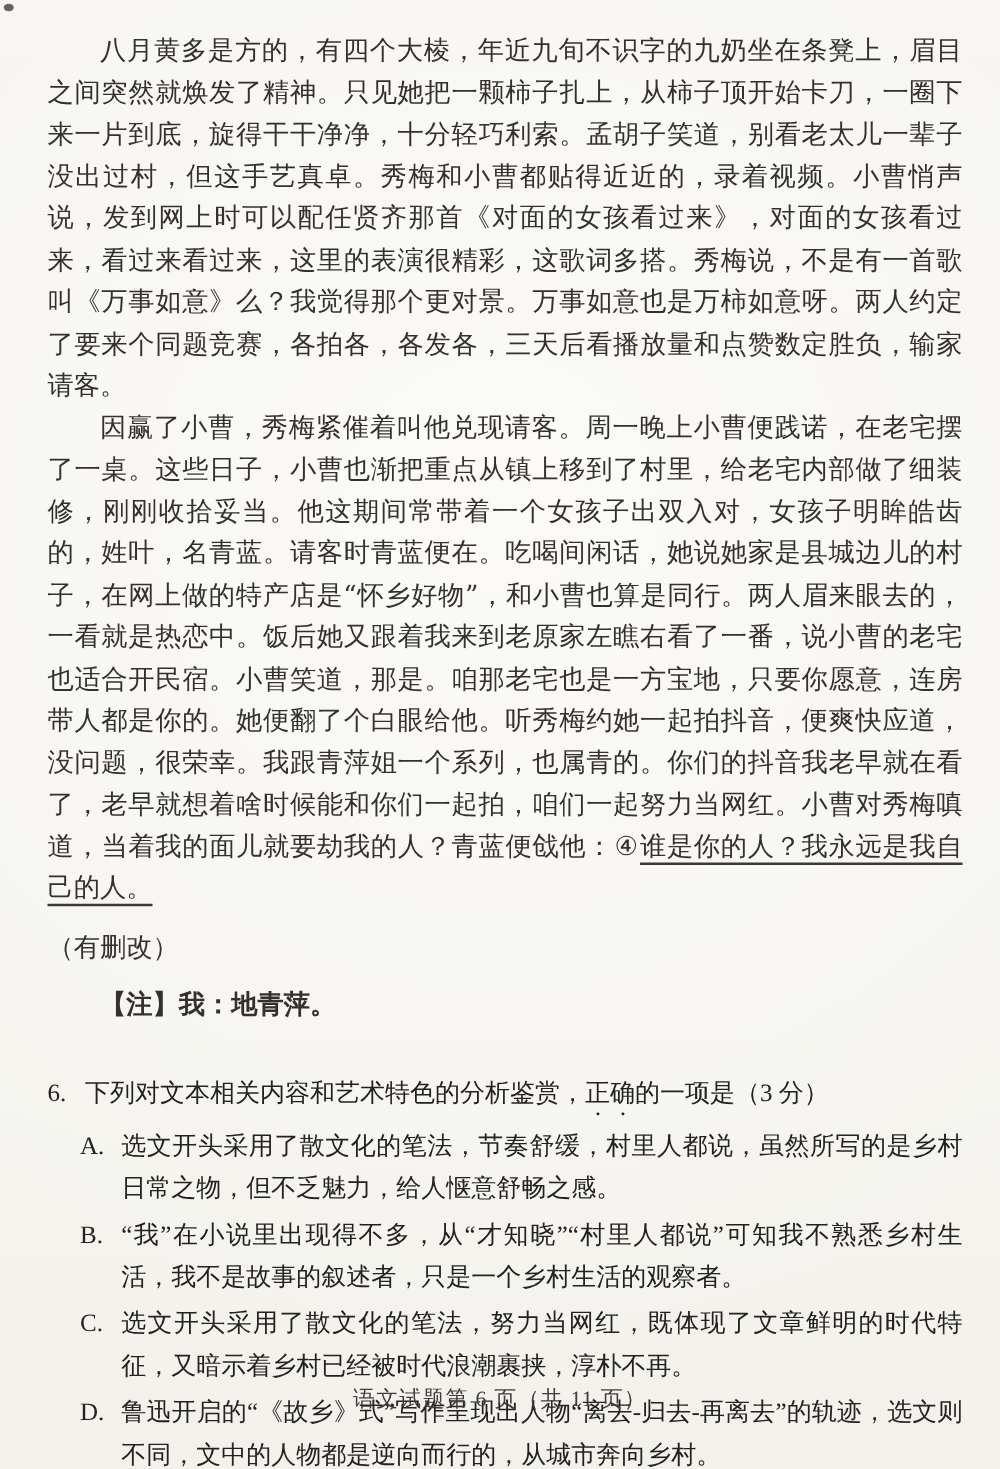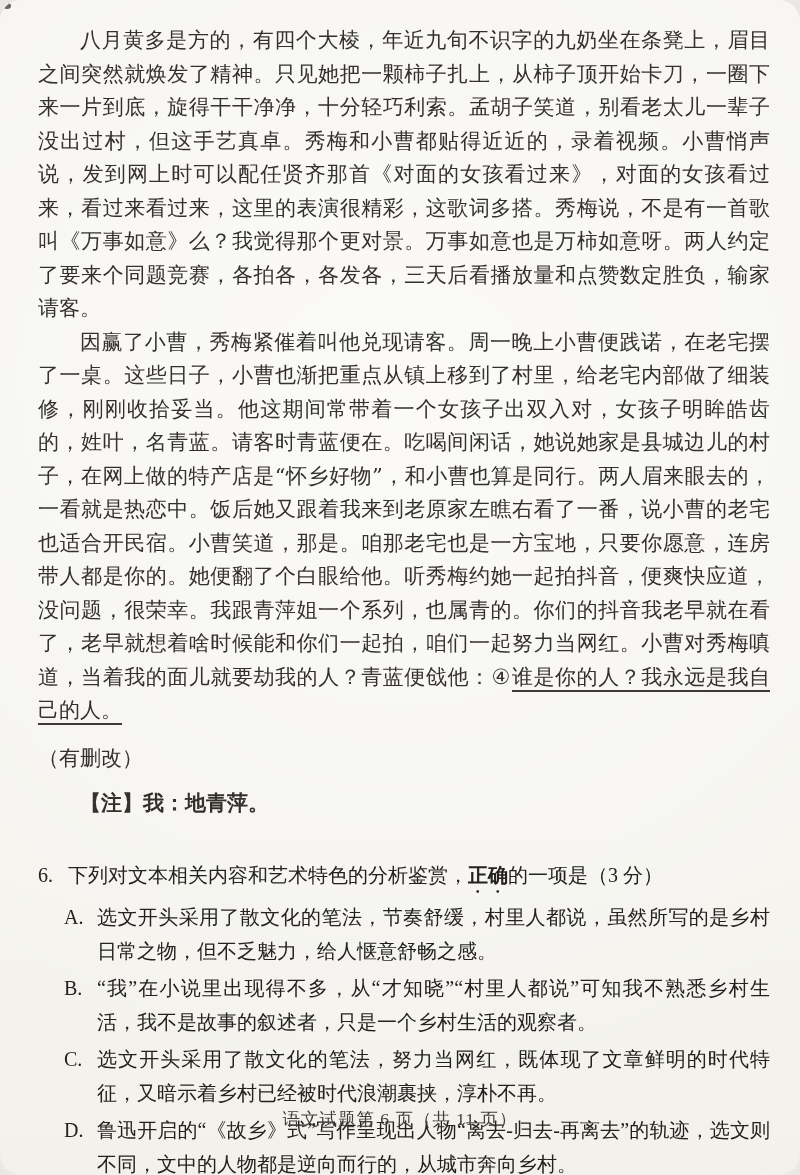--- a/index.html
+++ b/index.html
@@ -9,21 +9,20 @@
     position: relative;
     width: 800px;
     height: 1175px;
     margin: 0 auto;
     background:
       radial-gradient(ellipse 120% 80% at 50% 35%, rgba(255,255,255,0.55), rgba(255,255,255,0) 75%),
       linear-gradient(180deg, #f6f5f1 0%, #f5f4ef 70%, #f2f1ec 100%);
     background-color: #f5f4f0;
     color: #2b2a28;
     overflow: hidden;
-    border-radius: 21px;
   }
 
   .speck {
     position: absolute;
     left: 3px; top: 3px;
     width: 8px; height: 6px;
     background: #35332f;
     border-radius: 50%;
     opacity: .75;
   }
@@ -70,21 +69,20 @@
     color: #23221f;
   }
   .stem { display: flex; }
   .q-num { flex: none; width: 30px; }
   .stem-text { flex: 1; }
   .emph {
     -webkit-text-emphasis: filled dot;
     -webkit-text-emphasis-position: under right;
     text-emphasis: filled dot;
     text-emphasis-position: under right;
-    font-weight: bold;
   }
   .options { margin-top: 3px; }
   .option {
     display: flex;
     margin: 3px 0 3px 26px;
   }
   .opt-label { flex: none; width: 33px; }
   .opt-text { flex: 1; text-align: justify; }
 
   

